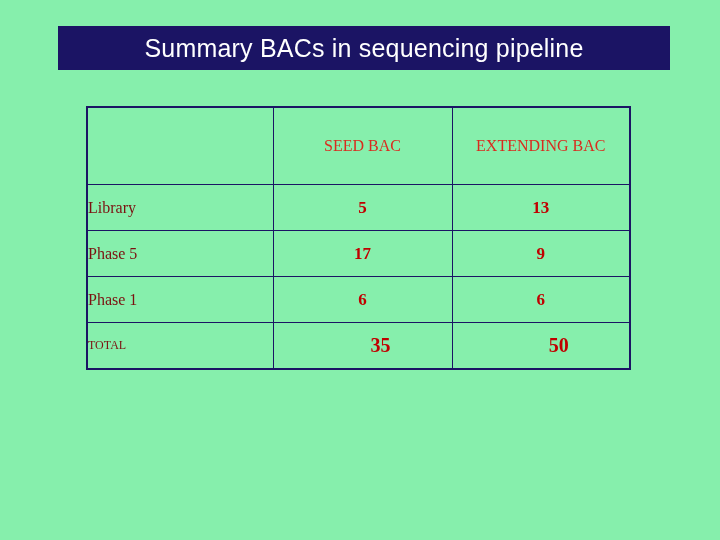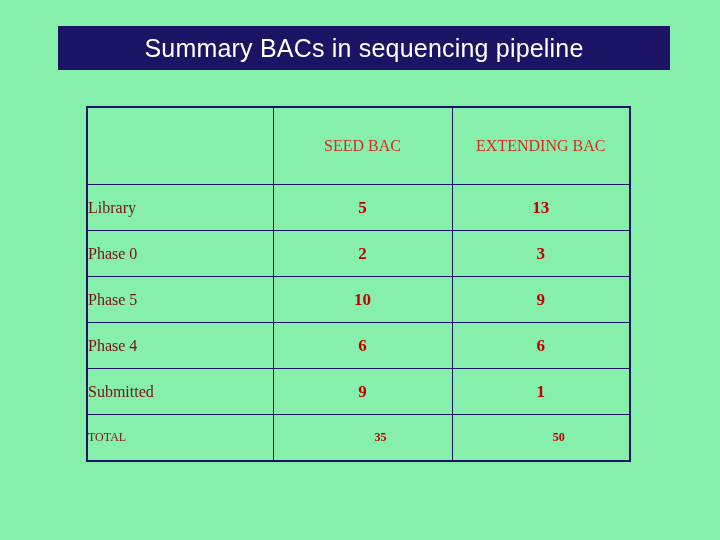--- a/index.html
+++ b/index.html
@@ -80,21 +80,21 @@
     text-align: left;
   }
   .row-val {
     color: #c00000;
     font-family: "Liberation Serif", serif;
     font-size: 17px;
     font-weight: bold;
     text-align: center;
   }
   .total .row-label { font-size: 12px; }
-  .total .row-val { font-size: 12px; padding-left: 36px; }
+  .total .row-val { font-size: 20px; padding-left: 36px; }
 </style>
 </head>
 <body>
 
 <div class="slide">
 
   <div class="title-bar">
     <div class="title-text">Summary BACs in sequencing pipeline</div>
   </div>
 
@@ -111,44 +111,34 @@
           <td class="hdr-cell">SEED BAC</td>
           <td class="hdr-cell">EXTENDING BAC</td>
         </tr>
 
         <tr class="data-row">
           <td class="row-label">Library</td>
           <td class="row-val">5</td>
           <td class="row-val">13</td>
         </tr>
 
-        <tr class="data-row">
-          <td class="row-label">Phase 0</td>
-          <td class="row-val">2</td>
-          <td class="row-val">3</td>
-        </tr>
 
         <tr class="data-row">
           <td class="row-label">Phase 5</td>
-          <td class="row-val">10</td>
+          <td class="row-val">17</td>
           <td class="row-val">9</td>
         </tr>
 
 
         <tr class="data-row">
-          <td class="row-label">Phase 4</td>
+          <td class="row-label">Phase 1</td>
           <td class="row-val">6</td>
           <td class="row-val">6</td>
         </tr>
 
-        <tr class="data-row">
-          <td class="row-label">Submitted</td>
-          <td class="row-val">9</td>
-          <td class="row-val">1</td>
-        </tr>
 
         <tr class="data-row total">
           <td class="row-label">TOTAL</td>
           <td class="row-val">35</td>
           <td class="row-val">50</td>
         </tr>
       </tbody>
     </table>
   </div>
 

